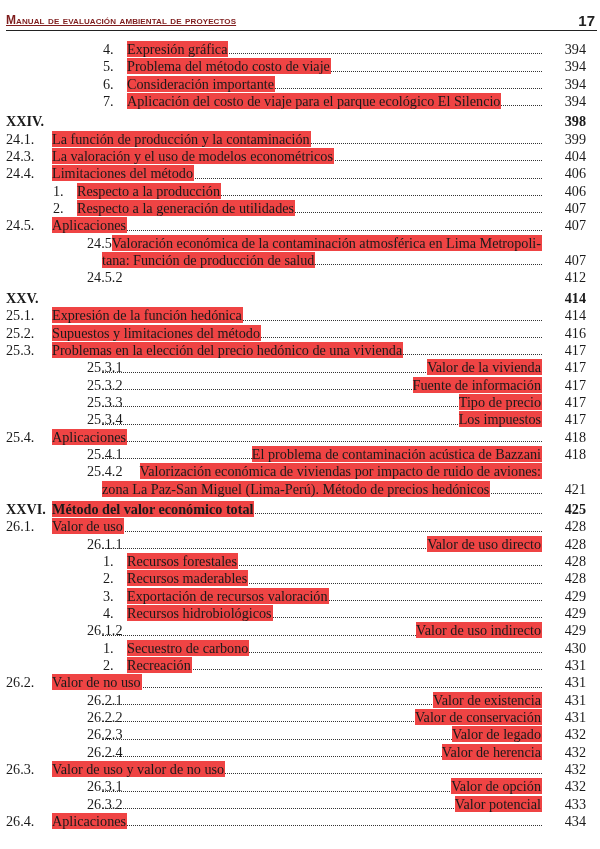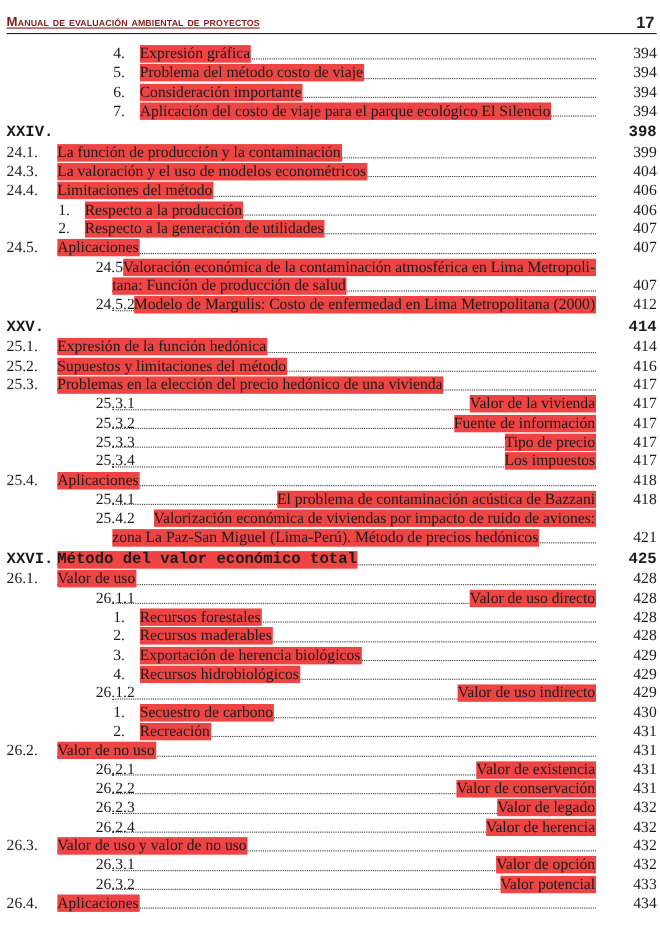--- a/index.html
+++ b/index.html
@@ -6,27 +6,27 @@
   body { width: 600px; height: 849px; position: relative; overflow: hidden;
          font-family: "Liberation Serif", "DejaVu Serif", serif; color: #1a1a1a; }
   .running-head { position: absolute; left: 6px; right: 3px; top: 12px; height: 18px;
     border-bottom: 1.5px solid #222; }
   .running-head .title { position: absolute; left: 0; top: 1px; font-family: "Liberation Sans", "DejaVu Sans", sans-serif;
     font-weight: bold; font-size: 12px; font-variant: small-caps; letter-spacing: 0.1px; color: #7f1d1d; text-decoration: underline; }
   .running-head .folio { position: absolute; right: 2px; top: 0px; font-family: "Liberation Sans", "DejaVu Sans", sans-serif;
     font-weight: bold; font-size: 15px; color: #222; }
   .toc { position: absolute; left: 0; top: 41px; width: 600px; }
   .row { position: relative; height: 17.35px; font-size: 14.2px; line-height: 17.35px; white-space: nowrap; }
-  .row.chapter { margin-top: 3px; font-weight: bold; font-family: Liberation Mono, monospace; }
+  .row.chapter { margin-top: 3px; font-weight: bold; }
   .num { position: absolute; top: 0; }
   .ttl { position: absolute; top: 0; overflow: hidden; right: 58px; }
   .ttl .txt { background: #ef4444; padding-right: 1px; position: relative; z-index: 1; }
   .ttl.leader::after { content: ""; position: absolute; left: 0; right: 0; bottom: 4px;
     border-bottom: 1.6px dotted #333; z-index: 0; }
-  .pg { position: absolute; right: 3px; top: 0; text-align: left; }
+  .pg { position: absolute; right: 14px; top: 0; text-align: left; }
   
   .l0 .num { left: 6px; } .l0 .ttl { left: 52px; }
   .l1 .num { left: 52px; margin-left: 35px; } .l1 .ttl { left: 102px; text-align: right; }
   .l1n .num { left: 53px; } .l1n .ttl { left: 77px; }
   .l2n .num { left: 103px; } .l2n .ttl { left: 127px; }
   .cont .ttl { left: 102px; }
 </style>
 </head>
 <body>
 
@@ -95,21 +95,20 @@
       <span class="ttl"><span class="txt">Valoración económica de la contaminación atmosférica en Lima Metropoli-</span></span>
       <span class="pg"></span>
     </div>
     <div class="row cont">
       <span class="num"></span>
       <span class="ttl leader"><span class="txt">tana: Función de producción de salud</span></span>
       <span class="pg">407</span>
     </div>
     <div class="row l1">
       <span class="num">24.5.2</span>
-      <span class="ttl leader"><span class="txt">Modelo de Margulis: Costo de enfermedad en Lima Metropolitana (2000)</span></span>
       <span class="pg">412</span>
     </div>
     <div class="row l0 chapter">
       <span class="num">XXV.</span>
       <span class="pg">414</span>
     </div>
     <div class="row l0">
       <span class="num">25.1.</span>
       <span class="ttl leader"><span class="txt">Expresión de la función hedónica</span></span>
       <span class="pg">414</span>
@@ -184,21 +183,21 @@
       <span class="ttl leader"><span class="txt">Recursos forestales</span></span>
       <span class="pg">428</span>
     </div>
     <div class="row l2n">
       <span class="num">2.</span>
       <span class="ttl leader"><span class="txt">Recursos maderables</span></span>
       <span class="pg">428</span>
     </div>
     <div class="row l2n">
       <span class="num">3.</span>
-      <span class="ttl leader"><span class="txt">Exportación de herencia biológicos</span></span>
+      <span class="ttl leader"><span class="txt">Exportación de recursos valoración</span></span>
       <span class="pg">429</span>
     </div>
     <div class="row l2n">
       <span class="num">4.</span>
       <span class="ttl leader"><span class="txt">Recursos hidrobiológicos</span></span>
       <span class="pg">429</span>
     </div>
     <div class="row l1">
       <span class="num">26.1.2</span>
       <span class="ttl leader"><span class="txt">Valor de uso indirecto</span></span>

